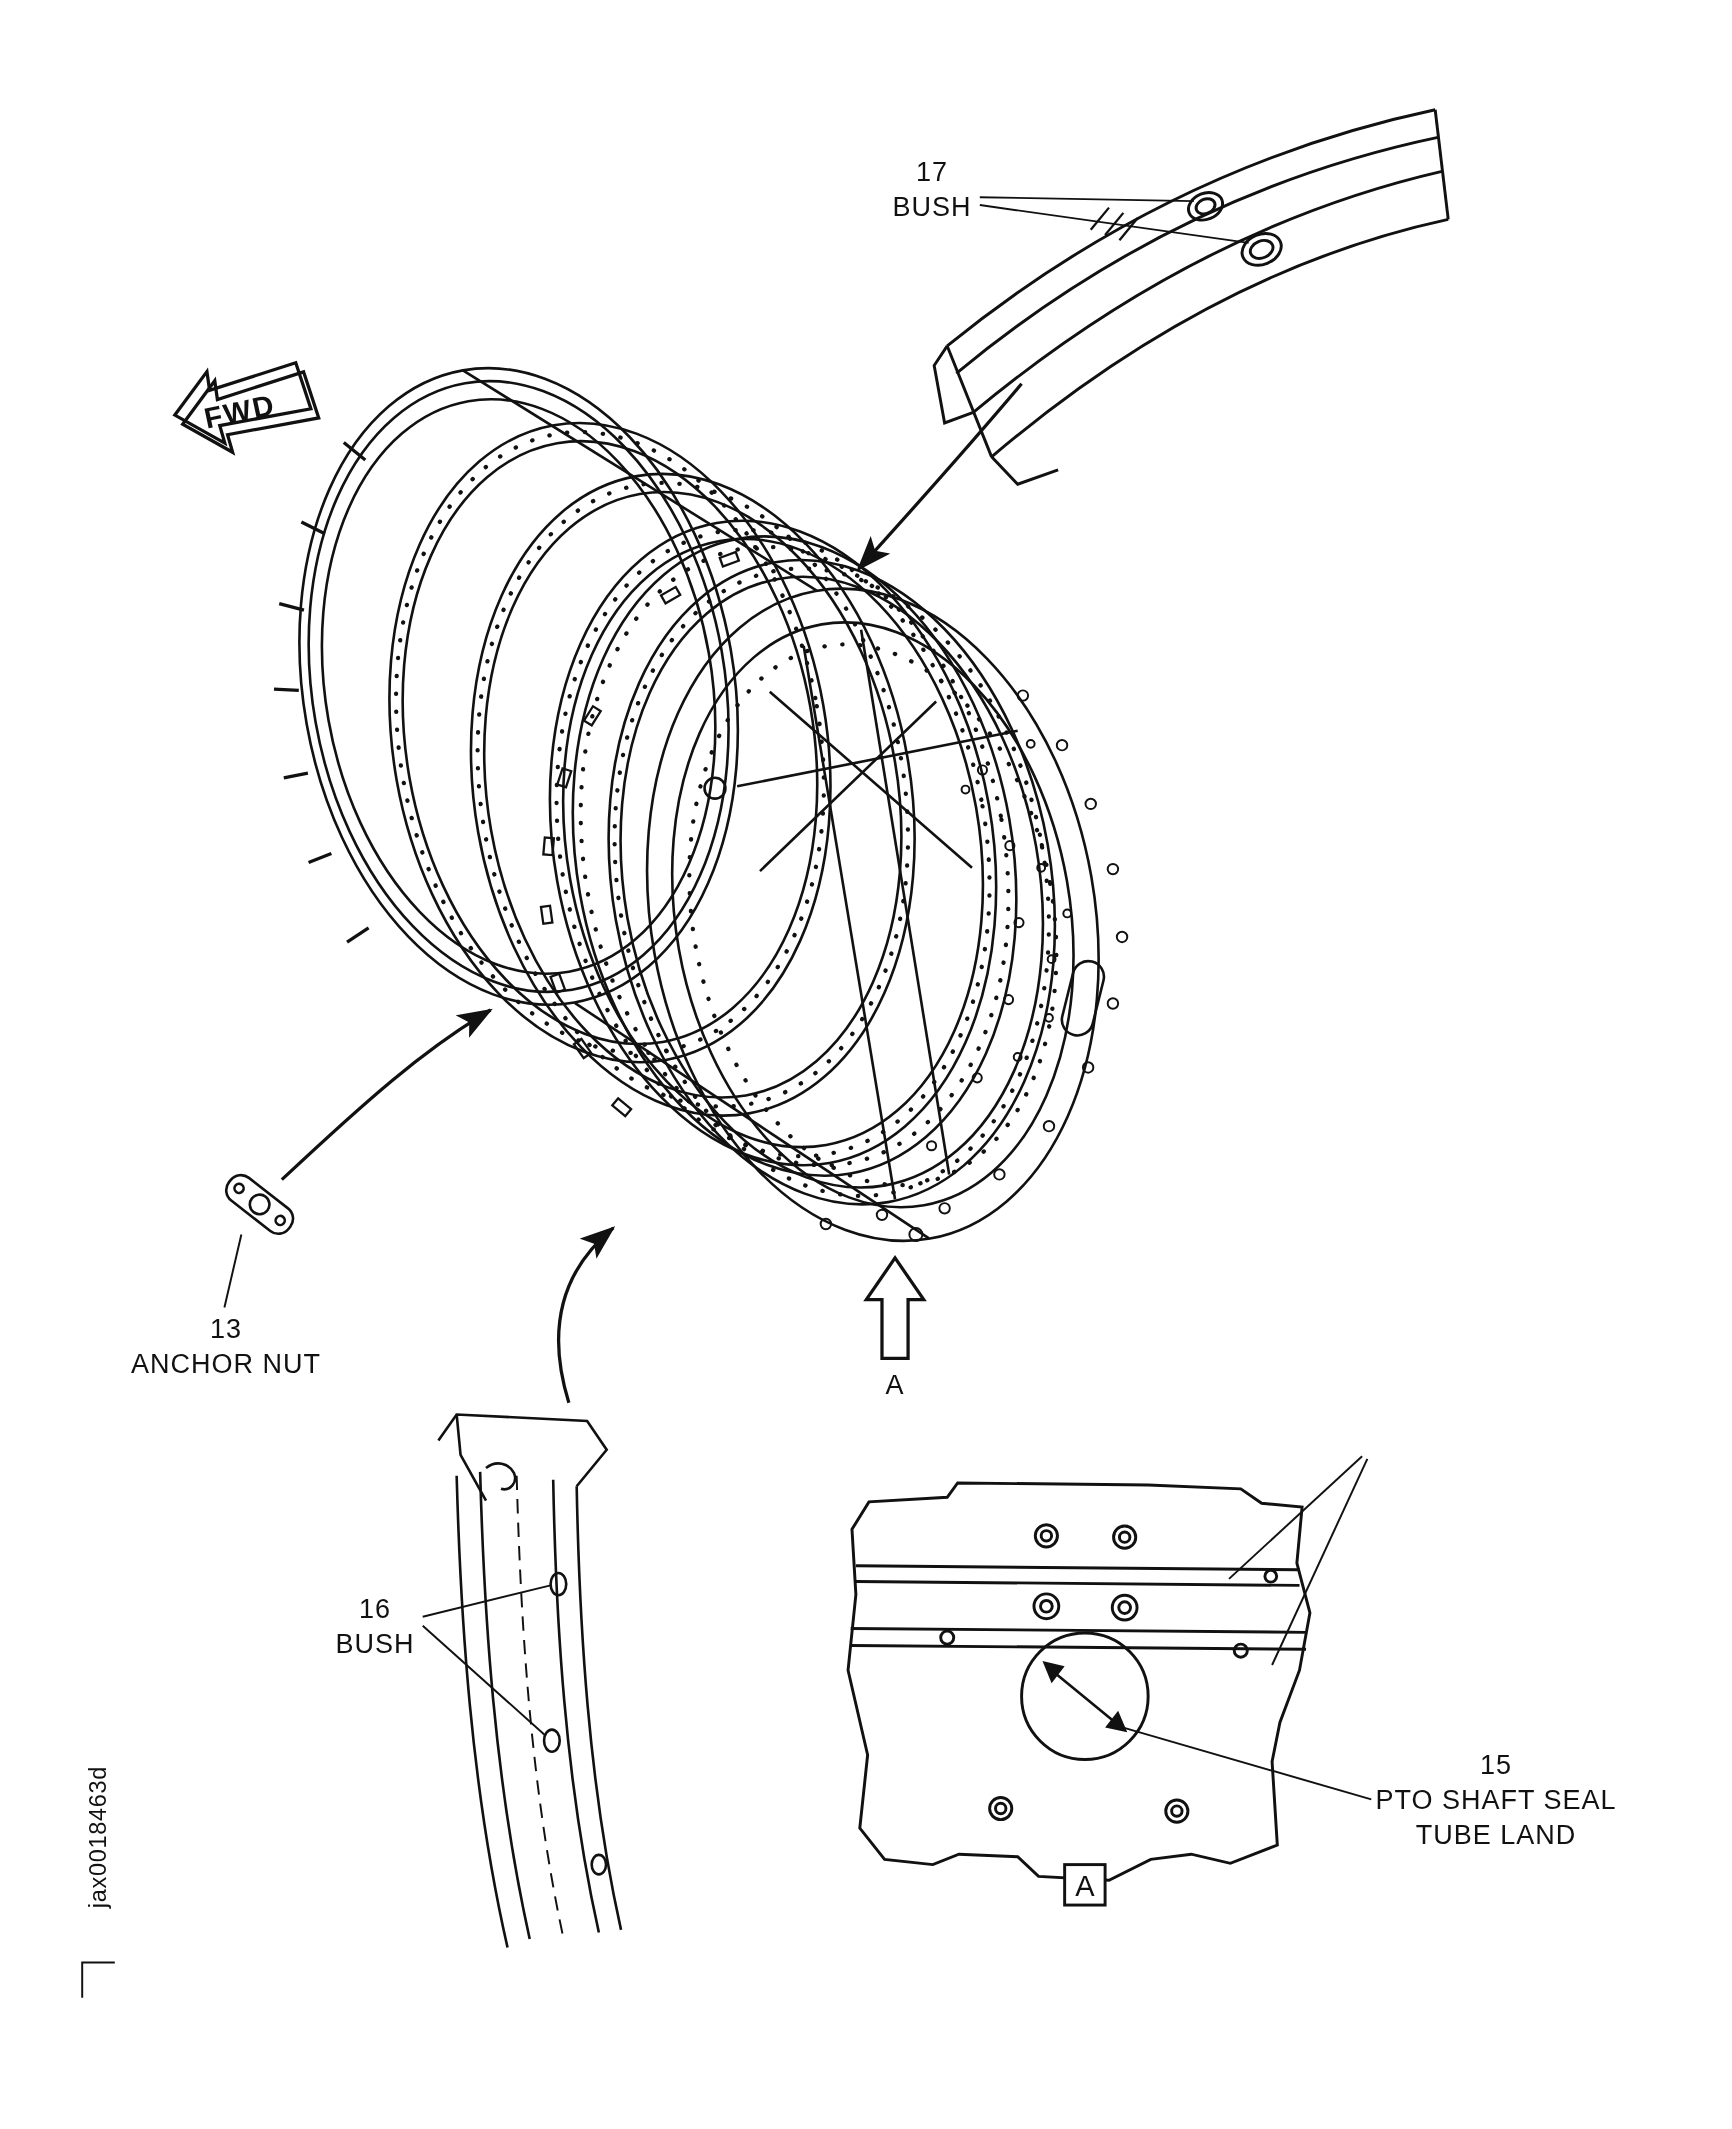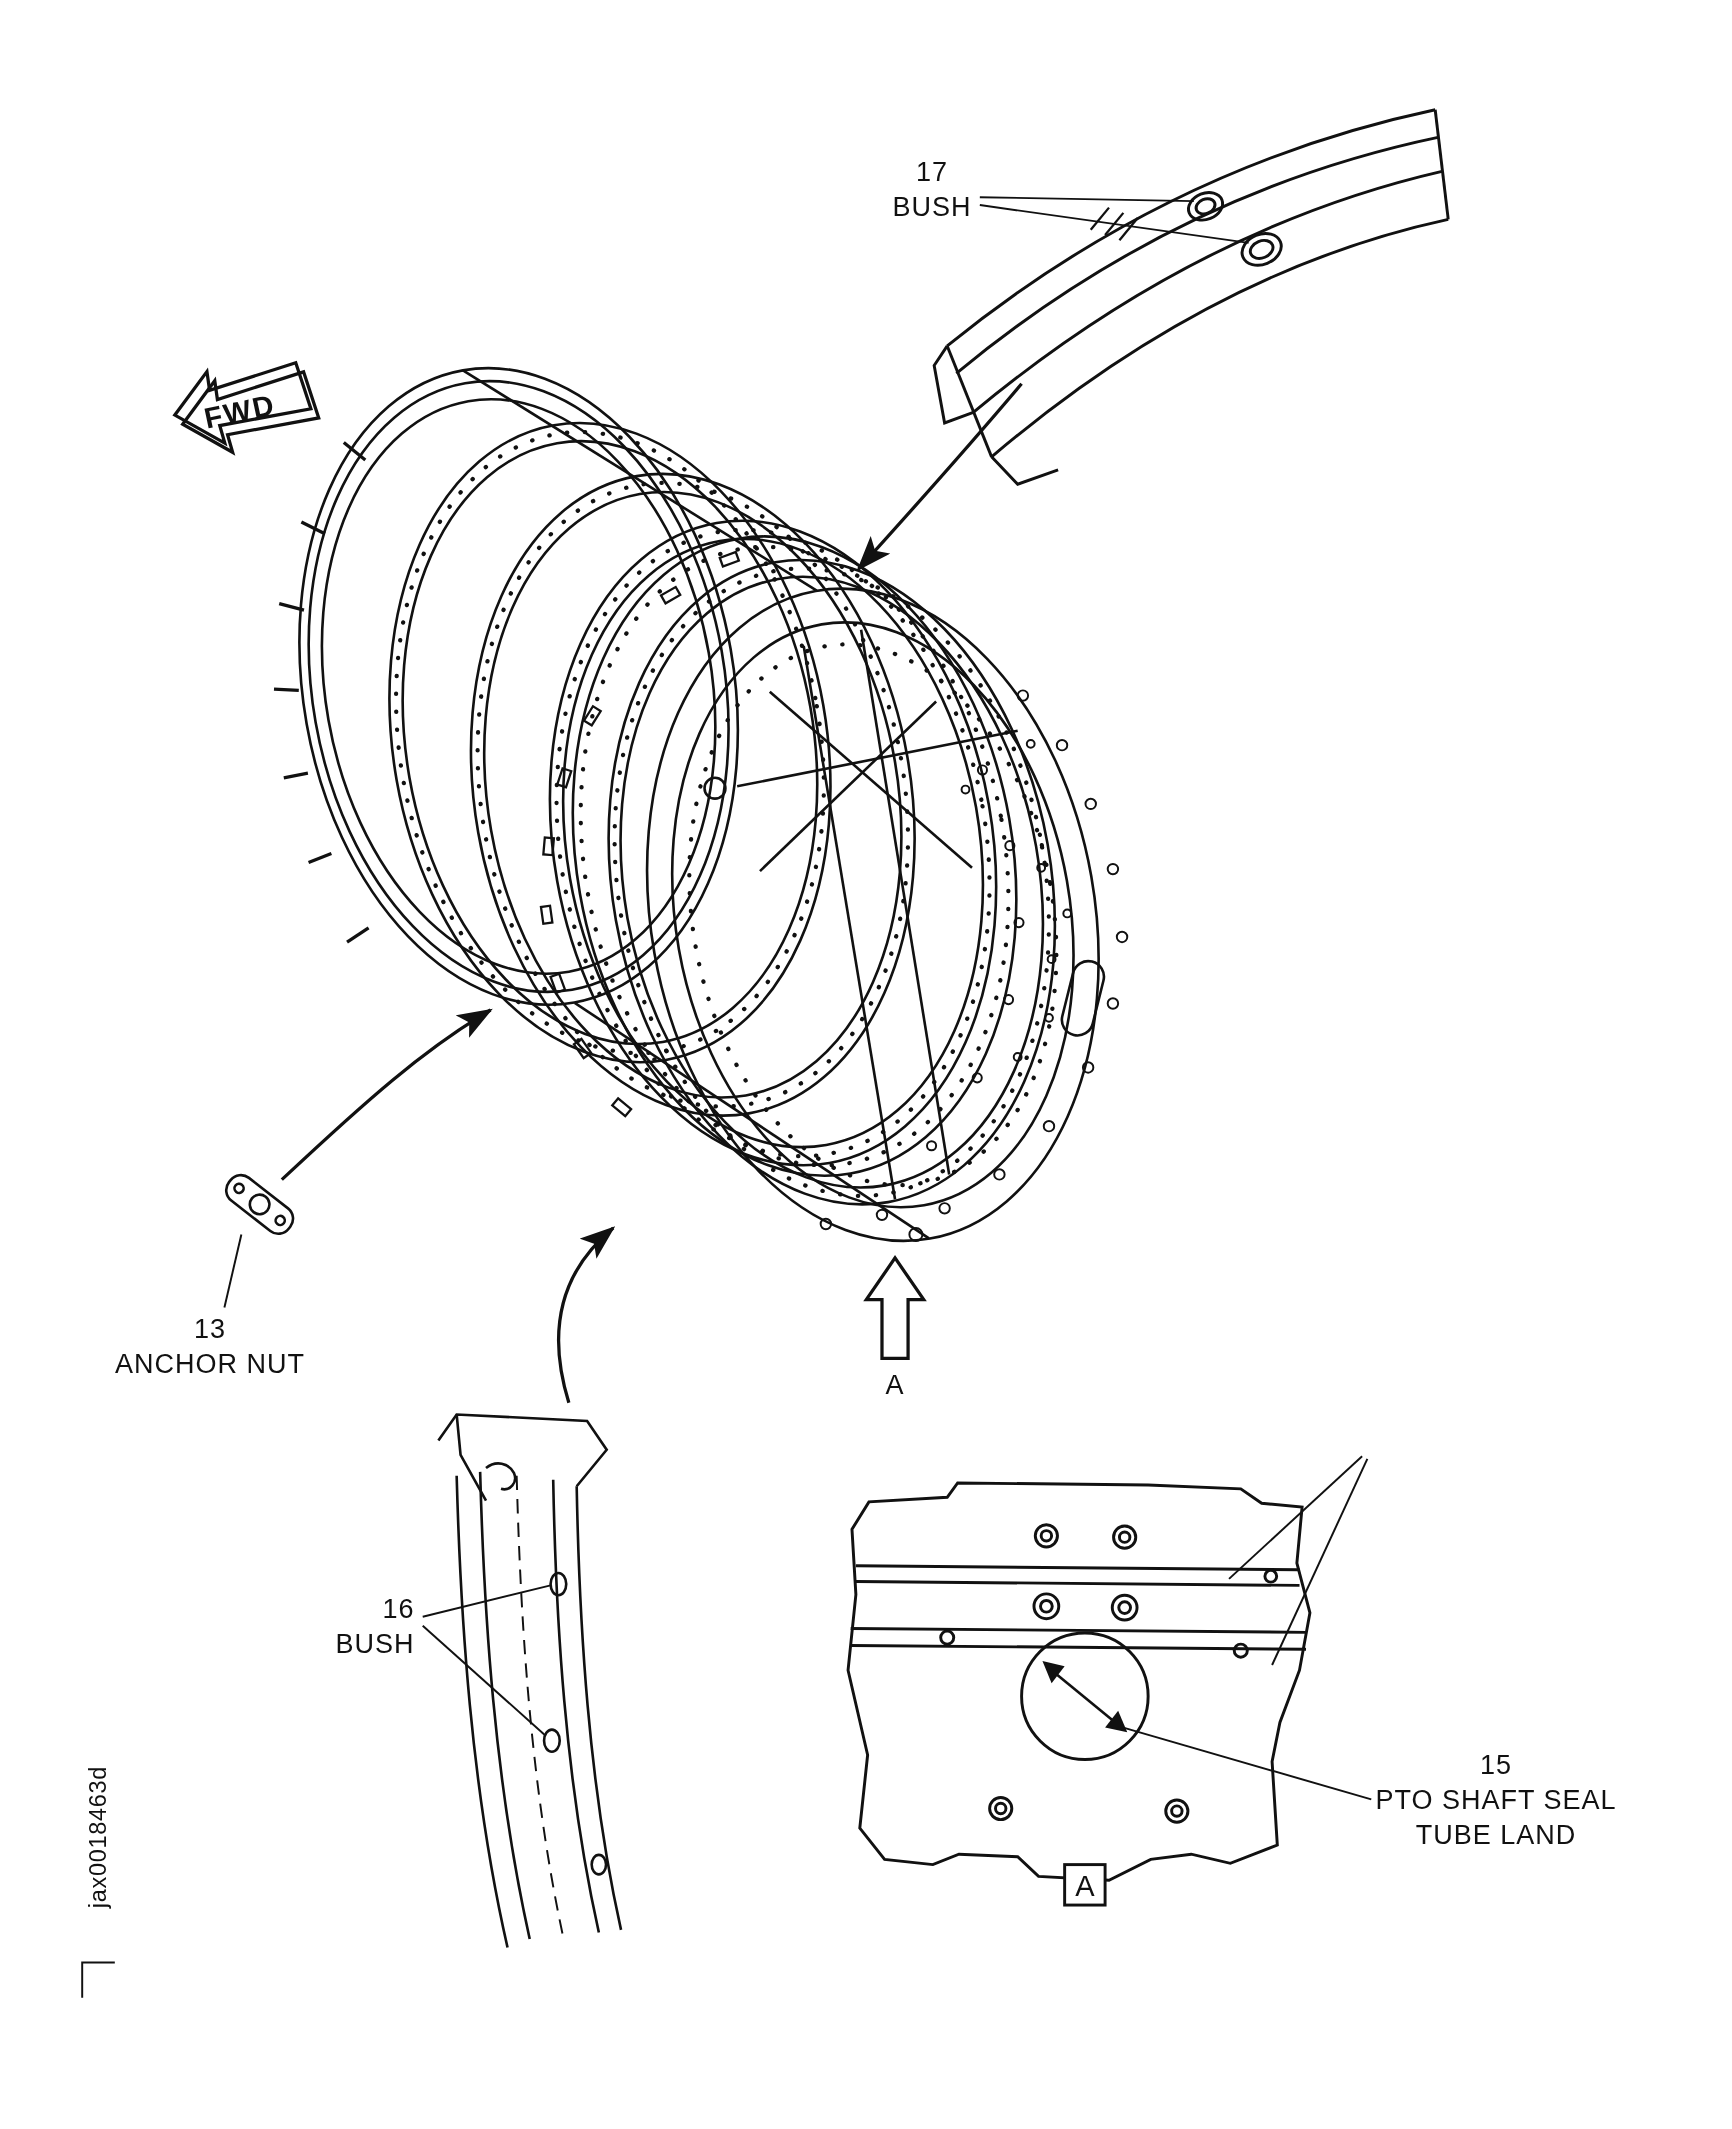--- a/index.html
+++ b/index.html
@@ -243,26 +243,26 @@
   <path class="stroke thin" d="M176,3008 L126,3008 L126,3062"></path>
 </svg>
 
 <div class="fwd-t" style="left:240px;top:412px;">FWD</div>
 
 <div class="lbl" style="left:932px;top:155px;">
   <div>17</div>
   <div>BUSH</div>
 </div>
 
-<div class="lbl" style="left:210px;top:1312px;">
+<div class="lbl" style="left:226px;top:1312px;">
   <div>13</div>
   <div>ANCHOR NUT</div>
 </div>
 
-<div class="lbl" style="left:375px;top:1592px;text-align:right;">
+<div class="lbl" style="left:375px;top:1592px;">
   <div>16</div>
   <div>BUSH</div>
 </div>
 
 
 <div class="lbl" style="left:1496px;top:1748px;">
   <div>15</div>
   <div>PTO SHAFT SEAL</div>
   <div>TUBE LAND</div>
 </div>

